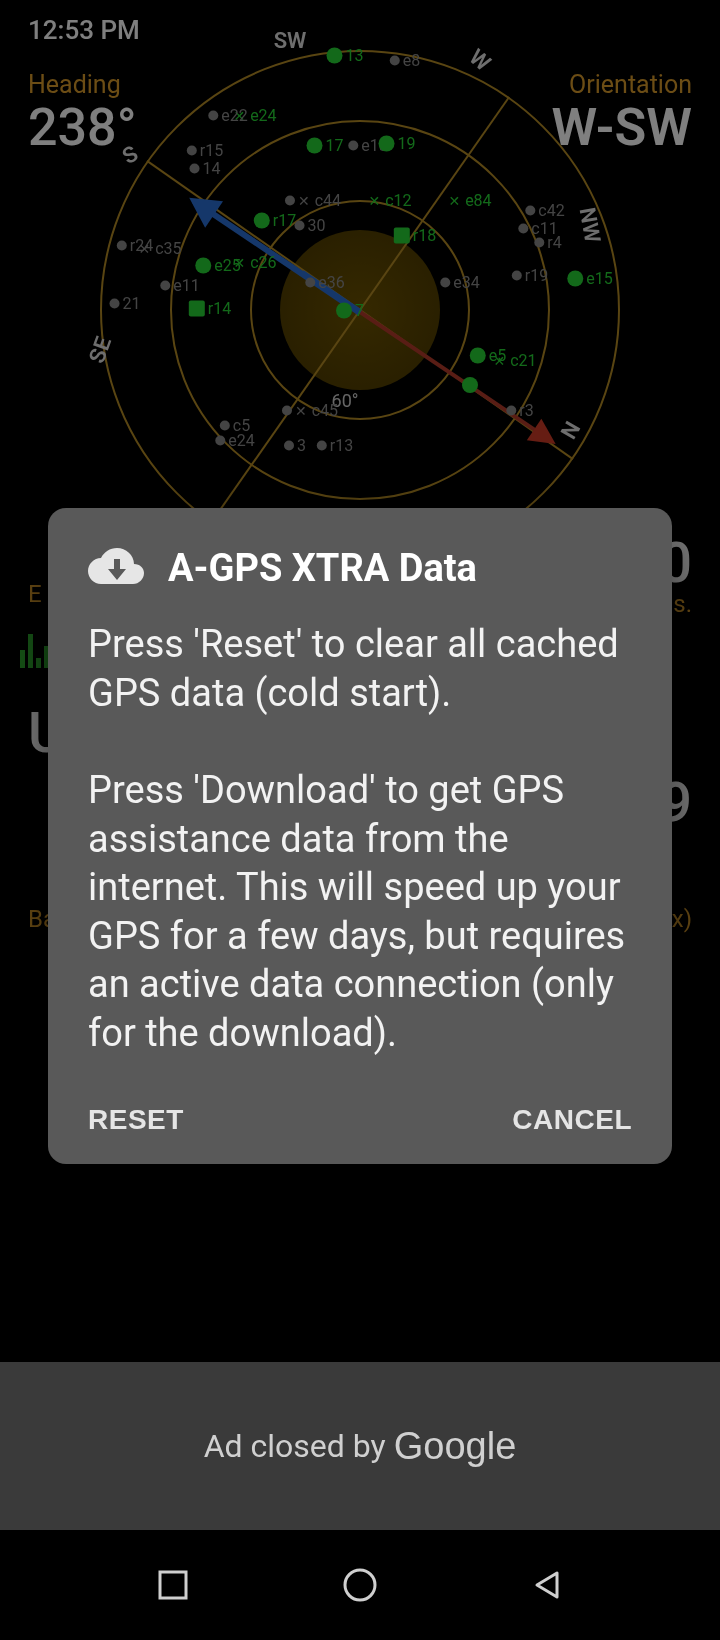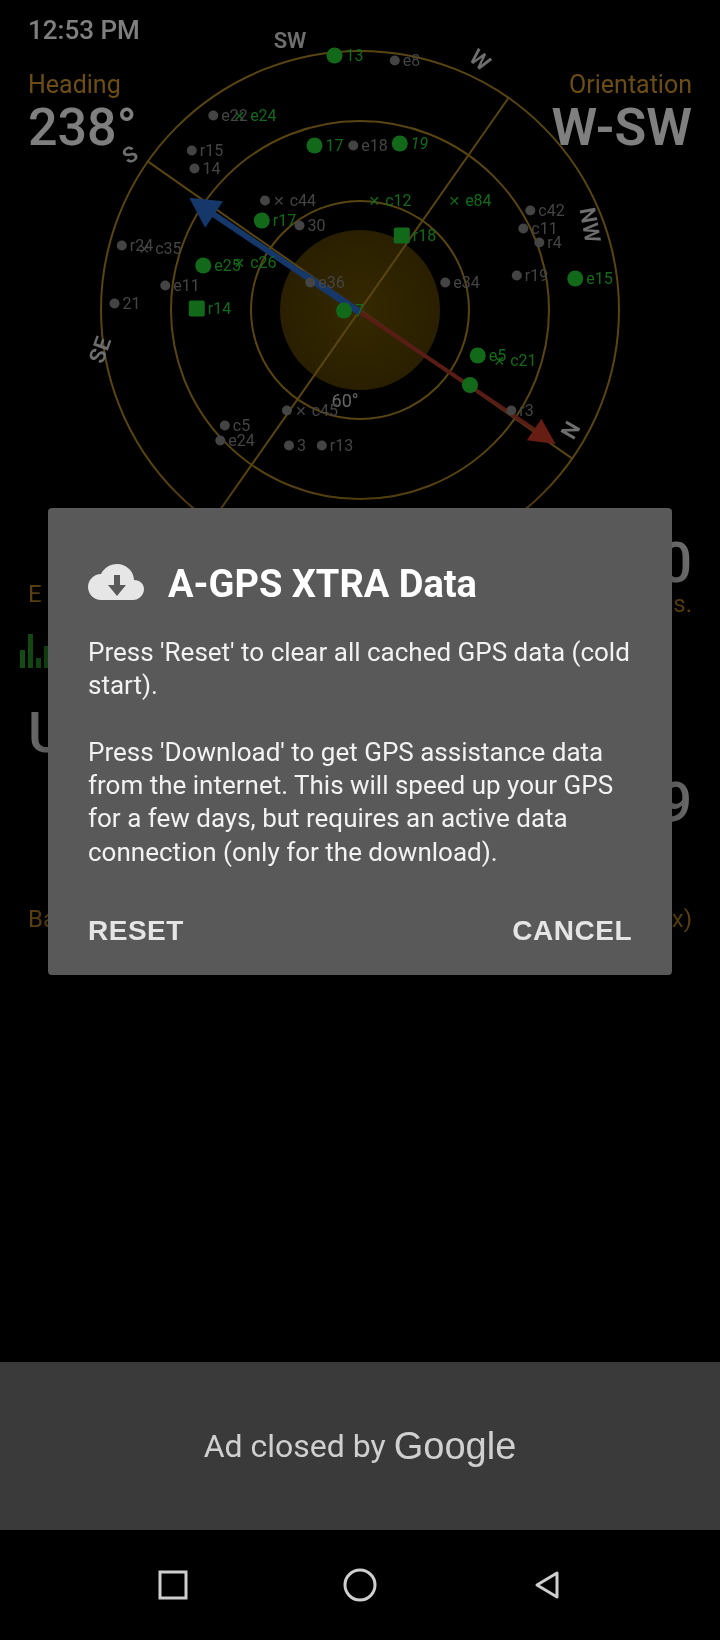--- a/index.html
+++ b/index.html
@@ -143,31 +143,31 @@
   
   .scrim{
     position:absolute; inset:0; background:rgba(0,0,0,0.50);
   }
   
   .dialog {
     position:absolute;
     left:48px; right:48px;
     top:508px;
     background:#595959;
-    border-radius:4px;
-    padding: 54px 40px 28px 40px;
+    border-radius:18px;
+    padding: 38px 40px 28px 40px;
     box-shadow: 0 20px 60px rgba(0,0,0,0.6);
   }
   .dlg-title {
     display:flex; align-items:center; gap:22px;
     font-size:38px; font-weight:700; color:#fff;
     margin-bottom:30px;
   }
   .dlg-body {
-    font-size:26px; line-height:1.28; color:#f2f2f2;
+    font-size:38px; line-height:1.28; color:#f2f2f2;
     white-space:pre-line;
   }
   .dlg-actions{
     display:flex; justify-content:space-between; align-items:center;
     margin-top:46px;
   }
   .dlg-actions .right{ display:flex; gap:72px; }
   .dlg-btn{
     color:#e5e5e5; font-size:28px; font-weight:700;
     letter-spacing:0.5px;
@@ -255,26 +255,26 @@
       <span>e8</span>
     </div>
   <div class="sat fix" style="left:225px; top:95px;">
       <span class="dot"></span>
       <span>17</span>
     </div>
   <div class="sat" style="left:268px; top:95px;">
       <span class="dot"></span>
       <span>e18</span>
     </div>
-  <div class="sat fix" style="left:310px; top:93px;font-style:italic;">
+  <div class="sat fix" style="left:297px; top:93px;">
       <span class="dot"></span>
       <span>19</span>
     </div>
 
-  <div class="sat" style="left:188px; top:150px;">
+  <div class="sat" style="left:213px; top:150px;">
       <span class="dot"></span>
       <span class="x"></span>
       <span>c44</span>
     </div>
   <div class="sat almanac" style="left:290px; top:150px;">
       <span class="x"></span>
       <span>c12</span>
     </div>
   <div class="sat almanac" style="left:370px; top:150px;">
       <span class="x"></span>

